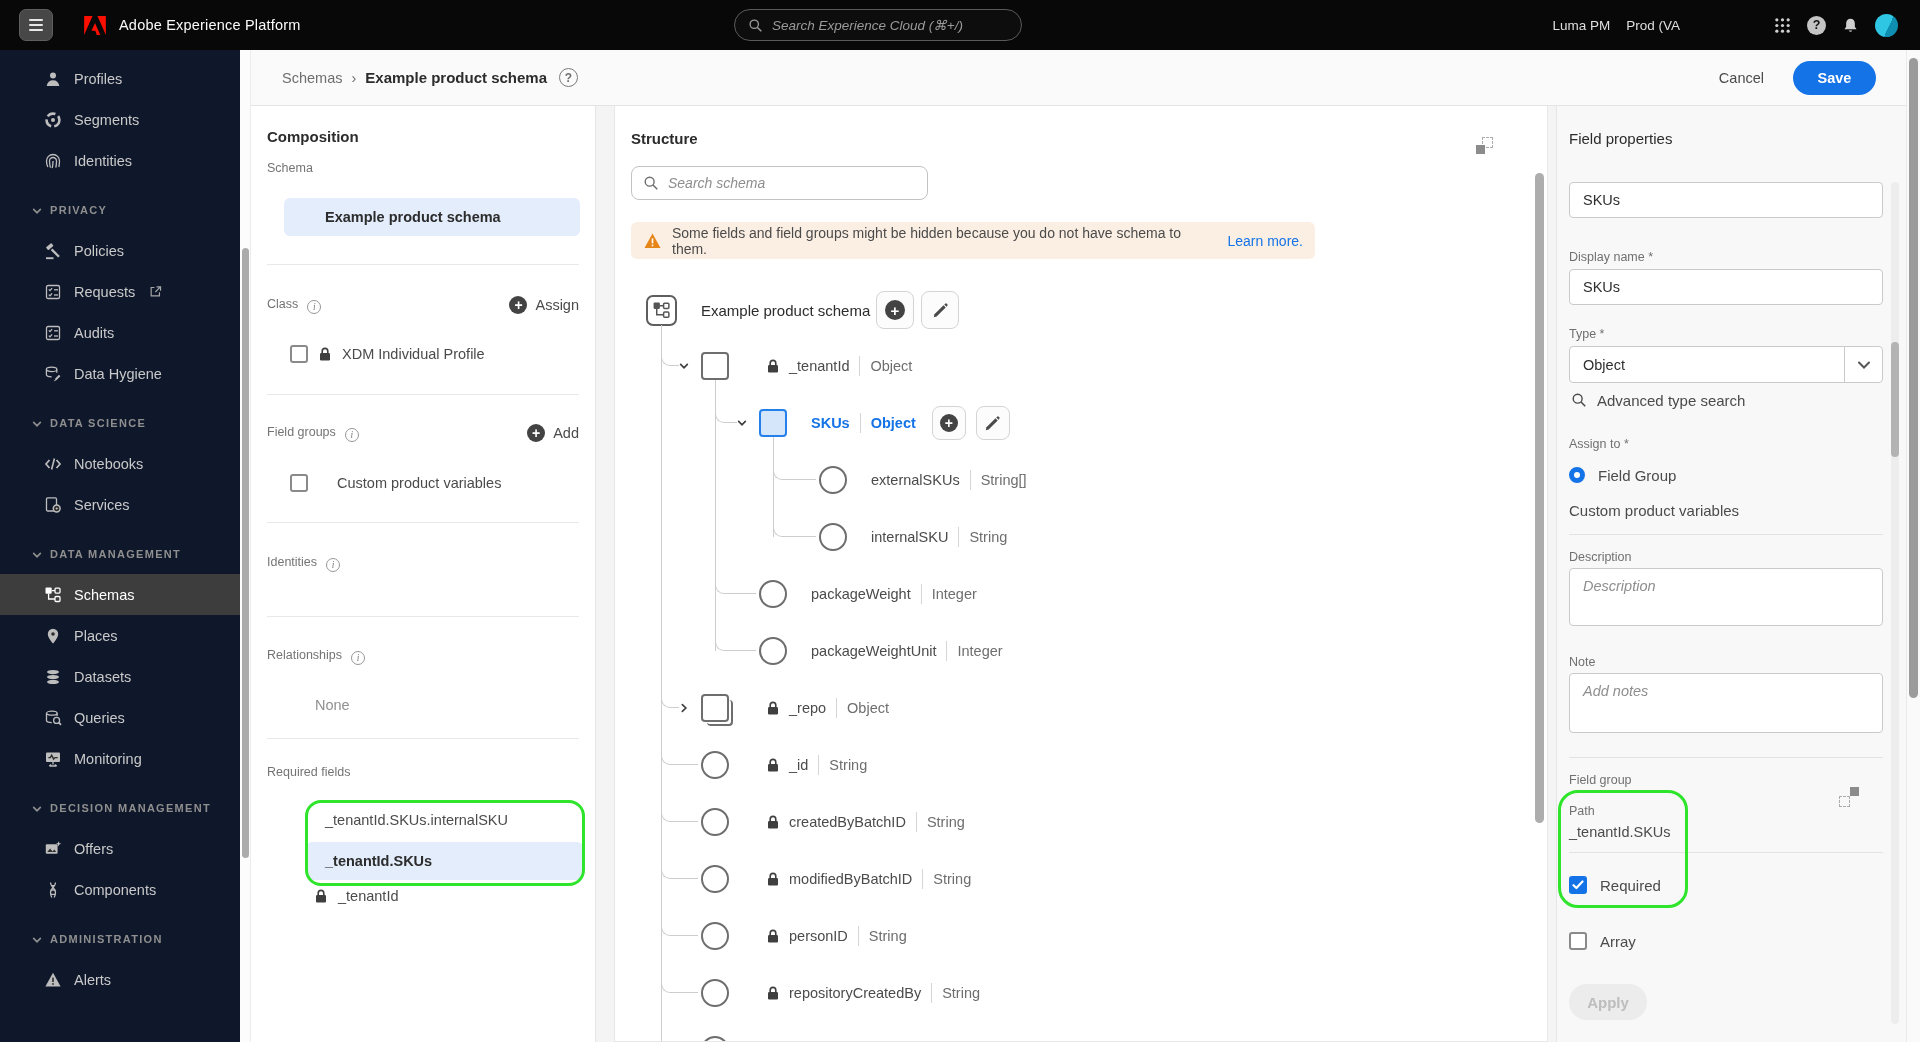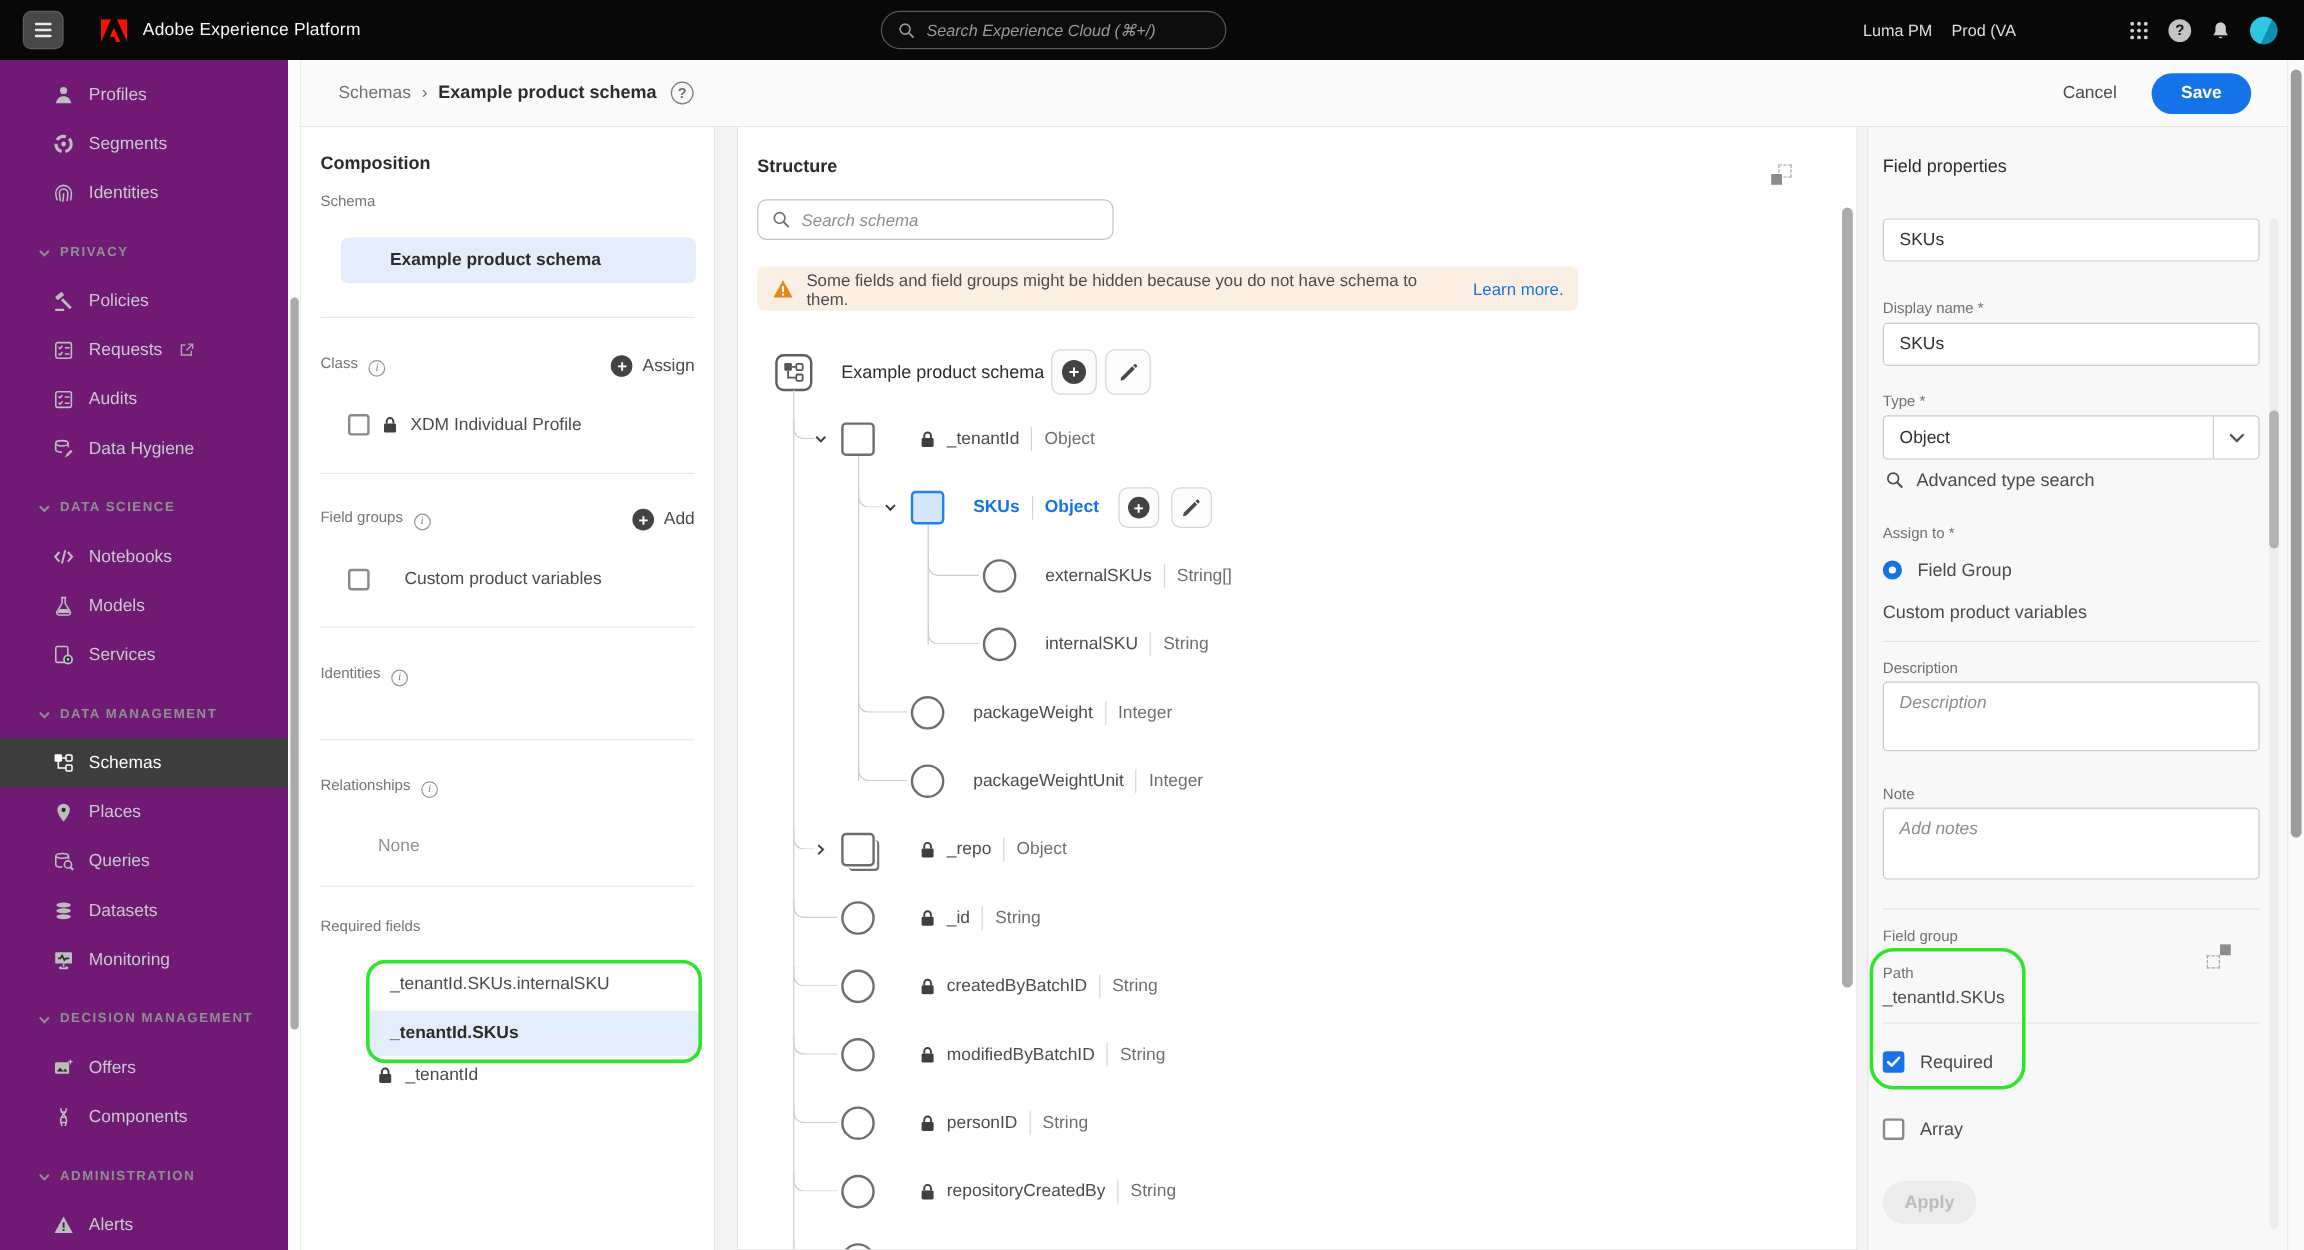--- a/index.html
+++ b/index.html
@@ -14,21 +14,21 @@
   .adobe-logo{margin-left:31px}
   .app-title{color:#FAFAFA;font-size:14.5px;margin-left:13px;letter-spacing:.2px}
   .topsearch{position:absolute;left:734px;top:9px;width:288px;height:32px;border:1px solid #5A5A5A;border-radius:16px;display:flex;align-items:center;gap:9px;padding:0 13px;color:#9A9A9A;background:#0d0d0d}
   .topsearch .ph{font-style:italic;font-size:13.5px;color:#9A9A9A}
   .top-right{position:absolute;right:22px;top:0;height:50px;display:flex;align-items:center;gap:16px;color:#DFDFDF}
   .top-right .txt{font-size:13.5px}
   .icon-help{width:19px;height:19px;border-radius:50%;background:#C4C4C4;color:#111;font-size:12.5px;font-weight:bold;display:flex;align-items:center;justify-content:center}
   .avatar{width:23px;height:23px;border-radius:50%;background:linear-gradient(115deg,#2EC6E2 58%,#0E8FB2 58%)}
 
   
-  .sidebar{position:absolute;top:50px;left:0;width:240px;bottom:0;background:#701a75;padding-top:8px;overflow:hidden}
+  .sidebar{position:absolute;top:50px;left:0;width:240px;bottom:0;background:#0f172a;padding-top:8px;overflow:hidden}
   .nav-item{height:41px;display:flex;align-items:center;padding-left:44px;gap:12px;color:#C9C9C9;font-size:14.5px;cursor:pointer}
   .nav-item .nicon{width:18px;height:18px;flex:0 0 18px;color:#BDBDBD}
   .nav-item.selected{background:#3D3D3D;color:#FFFFFF}
   .nav-item.selected .nicon{color:#FFFFFF}
   .nav-item .ext{width:13px;height:13px;color:#A9A9A9;margin-left:2px}
   .nav-header{height:40px;margin-top:9px;display:flex;align-items:center;padding-left:32px;gap:9px;color:#8F8F8F;font-size:11px;font-weight:bold;letter-spacing:1.3px}
   .nav-header .chev{width:9px;height:9px}
   .side-scroll{position:absolute;top:50px;left:240px;width:11px;bottom:0;background:#FCFCFC;border-right:1px solid #ECECEC}
   .side-scroll .thumb{position:absolute;left:2px;width:7px;top:198px;height:610px;background:#ABABAB;border-radius:4px}
 
@@ -270,29 +270,20 @@
           <path d="M5.5 5 2 9l3.5 4" stroke-width="1.7"></path>
           <path d="M12.5 5 16 9l-3.5 4" stroke-width="1.7"></path>
           <path d="M10.4 3.5 7.6 14.5" stroke-width="1.6"></path>
         </svg>
       </span>
       <span>Notebooks</span>
     </div>
     <div class="nav-item">
       <span class="nicon">
         <svg width="18" height="18" viewBox="0 0 18 18" fill="none" stroke="currentColor" stroke-width="1.3">
-          <path d="M6.8 2h4.4M7.7 2v4.8L3.4 13.8a1.9 1.9 0 0 0 1.7 2.7h7.8a1.9 1.9 0 0 0 1.7-2.7L10.3 6.8V2"></path>
-          <path d="M5.6 11.6h6.8l1.8 3.2H3.8z" fill="currentColor" stroke="none"></path>
-        </svg>
-      </span>
-      <span>Models</span>
-    </div>
-    <div class="nav-item">
-      <span class="nicon">
-        <svg width="18" height="18" viewBox="0 0 18 18" fill="none" stroke="currentColor" stroke-width="1.3">
           <rect x="2.5" y="1.8" width="10" height="13.2" rx="1.2"></rect>
           <circle cx="12.7" cy="12.5" r="3.4" fill="#2D2D2D" stroke="currentColor" stroke-width="1.5"></circle>
           <circle cx="12.7" cy="12.5" r="1.1" fill="currentColor" stroke="none"></circle>
         </svg>
       </span>
       <span>Services</span>
     </div>
     <div class="nav-header">
       <span class="chev">
         <svg width="10" height="10" viewBox="0 0 12 12" fill="none" stroke="currentColor" stroke-width="2" stroke-linecap="round">
@@ -313,42 +304,42 @@
       <span>Schemas</span>
     </div>
     <div class="nav-item">
       <span class="nicon">
         <svg width="18" height="18" viewBox="0 0 18 18" fill="none" stroke="currentColor" stroke-width="1.3">
           <path d="M9 1.8a5.2 5.2 0 0 1 5.2 5.2C14.2 11 9 16.6 9 16.6S3.8 11 3.8 7A5.2 5.2 0 0 1 9 1.8z" fill="currentColor" stroke="none"></path>
           <circle cx="9" cy="7" r="1.8" fill="#2D2D2D" stroke="none"></circle>
         </svg>
       </span>
       <span>Places</span>
+    </div>
+    <div class="nav-item">
+      <span class="nicon">
+        <svg width="18" height="18" viewBox="0 0 18 18" fill="none" stroke="currentColor" stroke-width="1.3">
+          <ellipse cx="9" cy="4.1" rx="6" ry="2.1" fill="currentColor" stroke="none"></ellipse>
+          <ellipse cx="9" cy="9" rx="6" ry="2.1" fill="currentColor" stroke="none"></ellipse>
+          <ellipse cx="9" cy="13.9" rx="6" ry="2.1" fill="currentColor" stroke="none"></ellipse>
+        </svg>
+      </span>
+      <span>Datasets</span>
     </div>
     <div class="nav-item">
       <span class="nicon">
         <svg width="18" height="18" viewBox="0 0 18 18" fill="none" stroke="currentColor" stroke-width="1.3">
           <ellipse cx="7.8" cy="4.2" rx="5.3" ry="2"></ellipse>
           <path d="M2.5 4.2v7.4c0 1.1 2.3 2 5.3 2"></path>
           <path d="M13.1 4.2v2.9"></path>
           <circle cx="12.6" cy="11.4" r="3"></circle>
           <path d="M14.9 13.7 17 15.9" stroke-width="1.8"></path>
         </svg>
       </span>
       <span>Queries</span>
-    </div>
-    <div class="nav-item">
-      <span class="nicon">
-        <svg width="18" height="18" viewBox="0 0 18 18" fill="none" stroke="currentColor" stroke-width="1.3">
-          <ellipse cx="9" cy="4.1" rx="6" ry="2.1" fill="currentColor" stroke="none"></ellipse>
-          <ellipse cx="9" cy="9" rx="6" ry="2.1" fill="currentColor" stroke="none"></ellipse>
-          <ellipse cx="9" cy="13.9" rx="6" ry="2.1" fill="currentColor" stroke="none"></ellipse>
-        </svg>
-      </span>
-      <span>Datasets</span>
     </div>
     <div class="nav-item">
       <span class="nicon">
         <svg width="18" height="18" viewBox="0 0 18 18" fill="none" stroke="currentColor" stroke-width="1.3">
           <rect x="2" y="2.6" width="14" height="9.4" rx="1" fill="currentColor" stroke="none"></rect>
           <path d="M4.3 7.6h2l1.4-2.4 1.9 3.8 1.5-1.4h2.6" stroke="#2D2D2D" stroke-width="1.4"></path>
           <path d="M9 12v2.6M5.6 16h6.8M7.2 14.6 5.2 16M10.8 14.6l2 1.4"></path>
         </svg>
       </span>
       <span>Monitoring</span>

